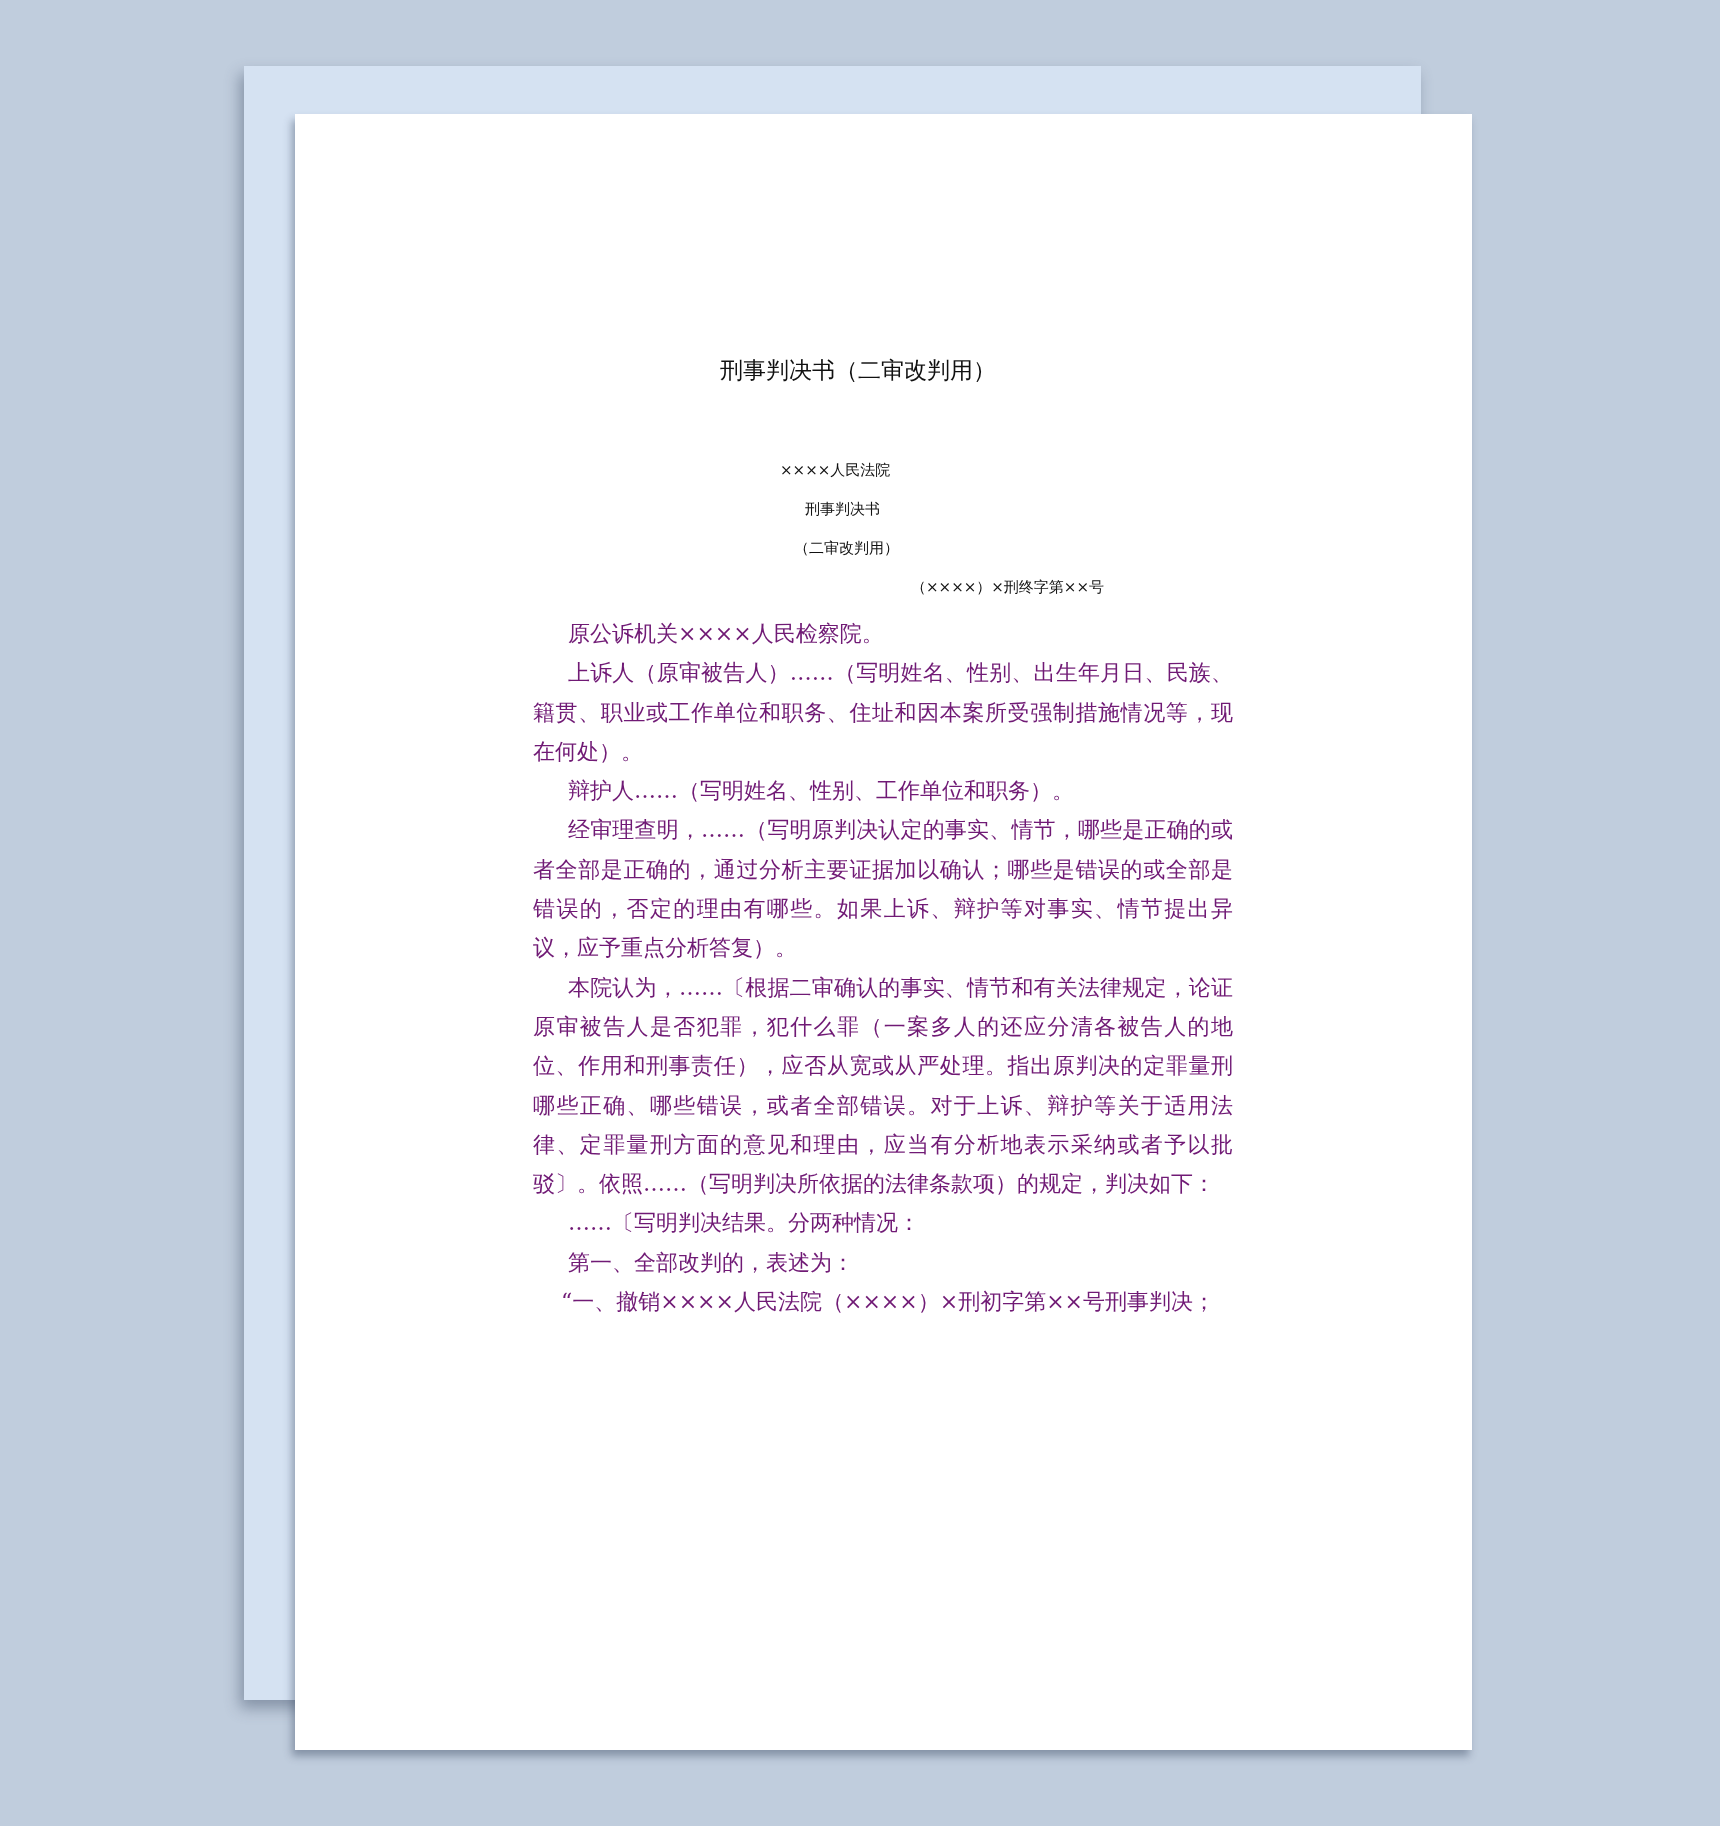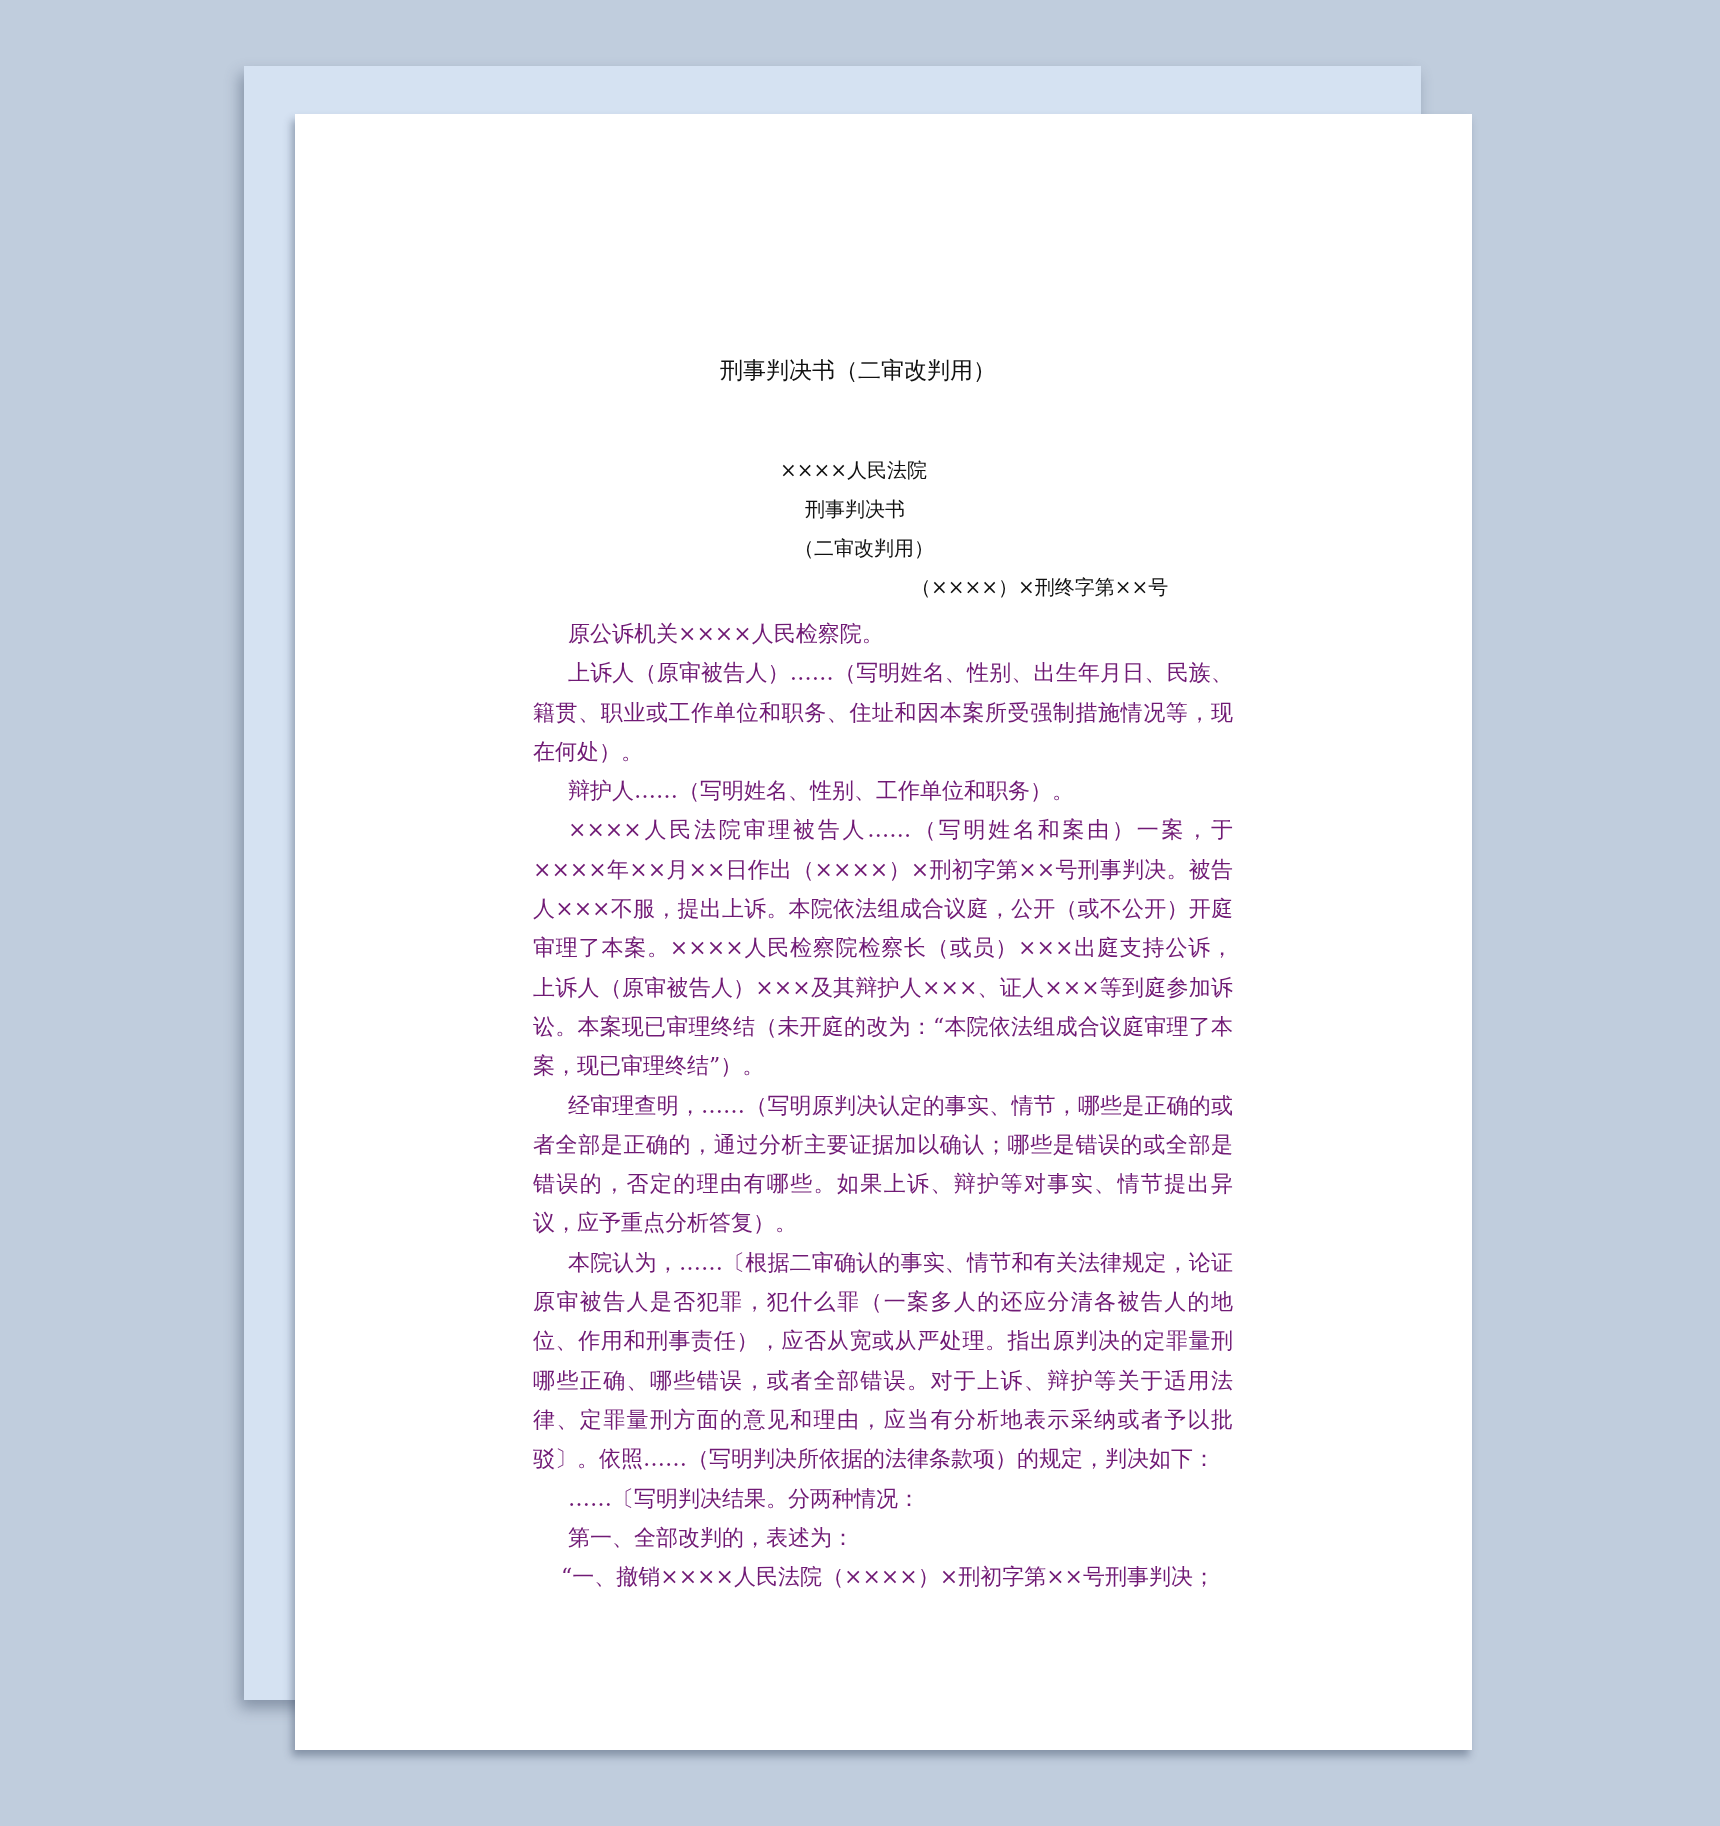--- a/index.html
+++ b/index.html
@@ -40,21 +40,21 @@
       text-align: center;
       font-size: 23px;
       line-height: 30px;
       color: #111;
       letter-spacing: 0px;
       padding-right: 4px;
       box-sizing: border-box;
     }
     .header-line {
       position: absolute;
-      font-size: 20px;
+      font-size: 15px;
       line-height: 22px;
       color: #111;
       white-space: nowrap;
     }
     .body-text {
       position: absolute;
       left: 533px;
       top: 614px;
       width: 700px;
       font-size: 22px;
@@ -80,19 +80,18 @@
 
 <div class="header-line" style="left:780px; top:459px;">××××人民法院</div>
 <div class="header-line" style="left:805px; top:498px;">刑事判决书</div>
 <div class="header-line" style="left:794px; top:537px;text-align:right;">（二审改判用）</div>
 <div class="header-line" style="left:870px; top:576px;margin-left:41px;">（××××）×刑终字第××号</div>
 
 <div class="body-text">
   <p>原公诉机关××××人民检察院。</p>
   <p>上诉人（原审被告人）……（写明姓名、性别、出生年月日、民族、籍贯、职业或工作单位和职务、住址和因本案所受强制措施情况等，现在何处）。</p>
   <p>辩护人……（写明姓名、性别、工作单位和职务）。</p>
-  <p>××××人民法院审理被告人……（写明姓名和案由）一案，于××××年××月××日作出（××××）×刑初字第××号刑事判决。被告人×××不服，提出上诉。本院依法组成合议庭，公开（或不公开）开庭审理了本案。××××人民检察院检察长（或员）×××出庭支持公诉，上诉人（原审被告人）×××及其辩护人×××、证人×××等到庭参加诉讼。本案现已审理终结（未开庭的改为：“本院依法组成合议庭审理了本案，现已审理终结”）。</p>
   <p>经审理查明，……（写明原判决认定的事实、情节，哪些是正确的或者全部是正确的，通过分析主要证据加以确认；哪些是错误的或全部是错误的，否定的理由有哪些。如果上诉、辩护等对事实、情节提出异议，应予重点分析答复）。</p>
   <p>本院认为，……〔根据二审确认的事实、情节和有关法律规定，论证原审被告人是否犯罪，犯什么罪（一案多人的还应分清各被告人的地位、作用和刑事责任），应否从宽或从严处理。指出原判决的定罪量刑哪些正确、哪些错误，或者全部错误。对于上诉、辩护等关于适用法律、定罪量刑方面的意见和理由，应当有分析地表示采纳或者予以批驳〕。依照……（写明判决所依据的法律条款项）的规定，判决如下：</p>
   <p>……〔写明判决结果。分两种情况：</p>
   <p>第一、全部改判的，表述为：</p>
   <p class="noindent">“一、撤销××××人民法院（××××）×刑初字第××号刑事判决；</p>
 </div>
 
 </body></html>

